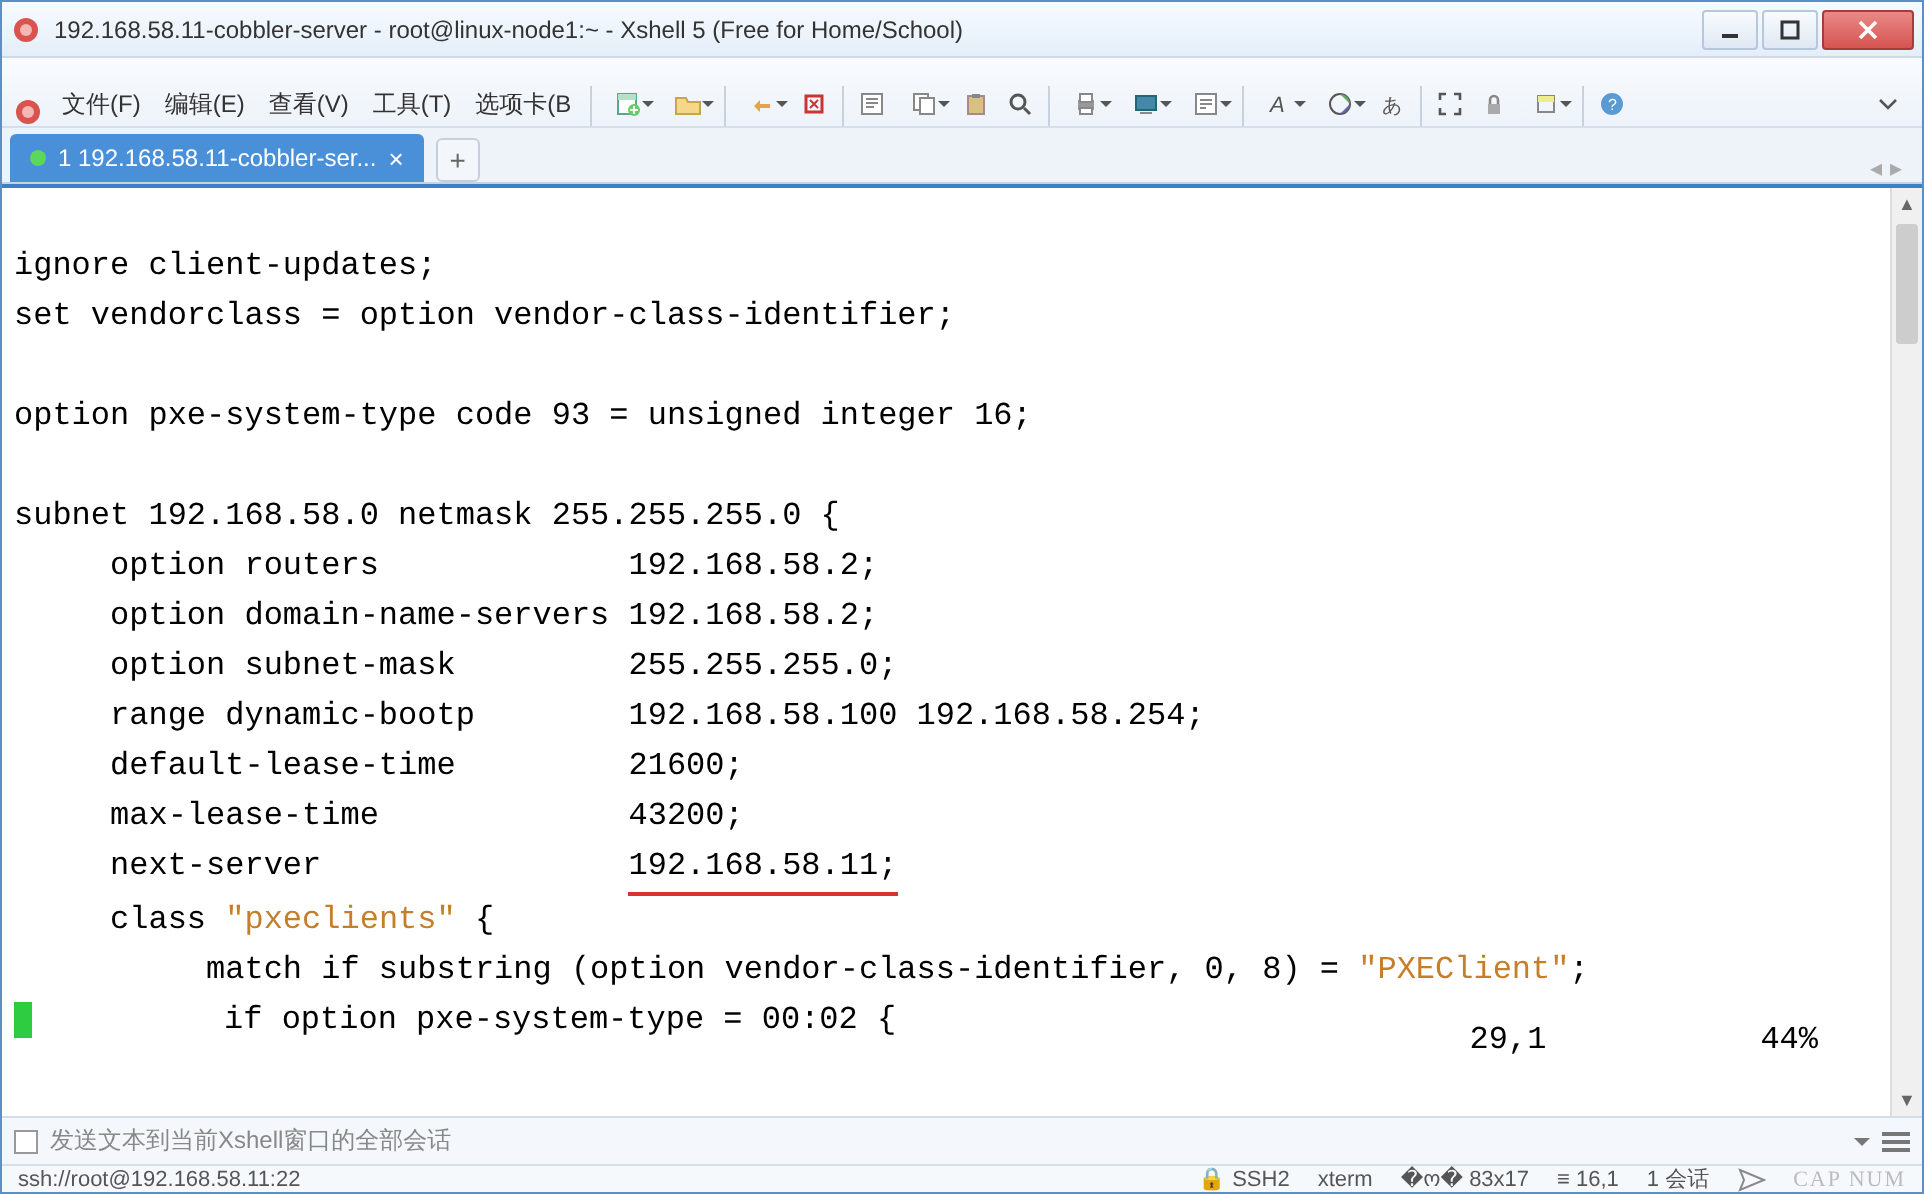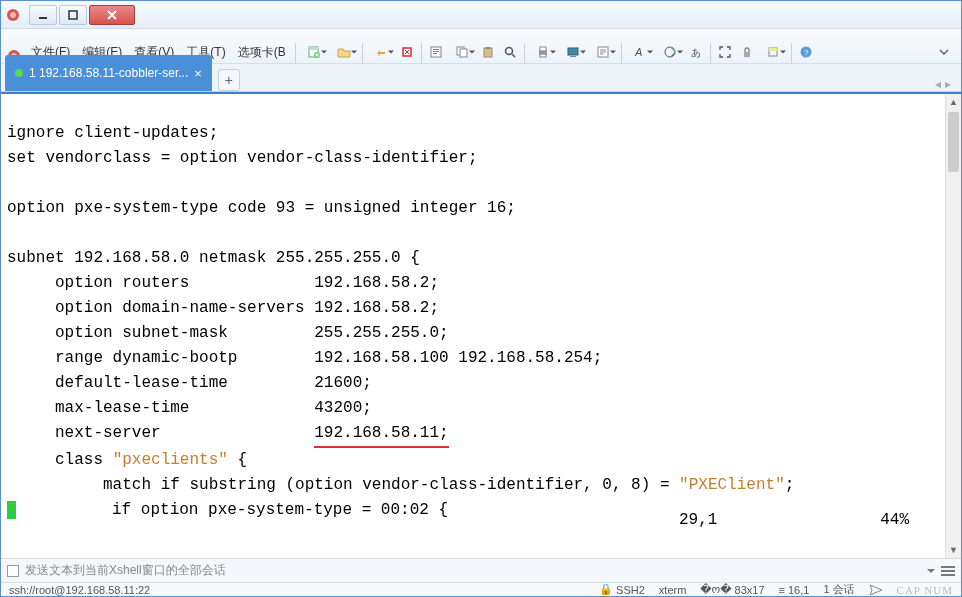--- a/index.html
+++ b/index.html
@@ -87,21 +87,21 @@
 
 .tabbar {
   height: 28px;
   background: #eef3f9;
   border-bottom: 1px solid #c6d2e0;
   display: flex;
   align-items: flex-end;
   padding: 0 4px;
 }
 .tab {
-  height: 36px;
+  height: 24px;
   background: #4a90d9;
   color: #fff;
   padding: 4px 10px;
   display: flex;
   align-items: center;
   border-radius: 3px 3px 0 0;
   font-size: 12px;
   gap: 6px;
   max-width: 230px;
 }
@@ -156,21 +156,21 @@
   background: #2ecc40;
   vertical-align: middle;
 }
 .terminal .status-line {
   position: absolute;
   bottom: 0; left: 0; right: 16px;
   text-align: right;
   padding-right: 20px;
 }
 .terminal .status-line span { display: inline-block; }
-.terminal .status-line .pos { width: 150px; text-align: left; margin-top: 42px; }
+.terminal .status-line .pos { width: 150px; text-align: center; margin-top: 42px; }
 .terminal .status-line .pct { width: 80px; text-align: right; }
 
 .vscroll {
   width: 16px;
   background: #f0f0f0;
   border-left: 1px solid #ddd;
   position: relative;
 }
 .vscroll .thumb {
   position: absolute; left: 2px; right: 2px;
@@ -238,20 +238,21 @@
 </head>
 <body>
 
 <div class="titlebar">
   <span class="app-icon">
     <svg width="14" height="14" viewBox="0 0 14 14">
         <circle cx="7" cy="7" r="6" fill="#d9534f"></circle>
         <circle cx="7" cy="7" r="3" fill="#f5b7b1"></circle>
       </svg>
   </span>
+  <span class="title-text">192.168.58.11-cobbler-server - root@linux-node1:~ - Xshell 5 (Free for Home/School)</span>
   <div class="win-controls">
     <div class="win-btn">
       <svg width="10" height="10" viewBox="0 0 10 10">
           <rect x="1" y="7" width="8" height="2" fill="#333"></rect>
         </svg>
     </div>
     <div class="win-btn">
       <svg width="10" height="10" viewBox="0 0 10 10">
           <rect x="1" y="1" width="8" height="8" fill="none" stroke="#333" stroke-width="1.5"></rect>
         </svg>

